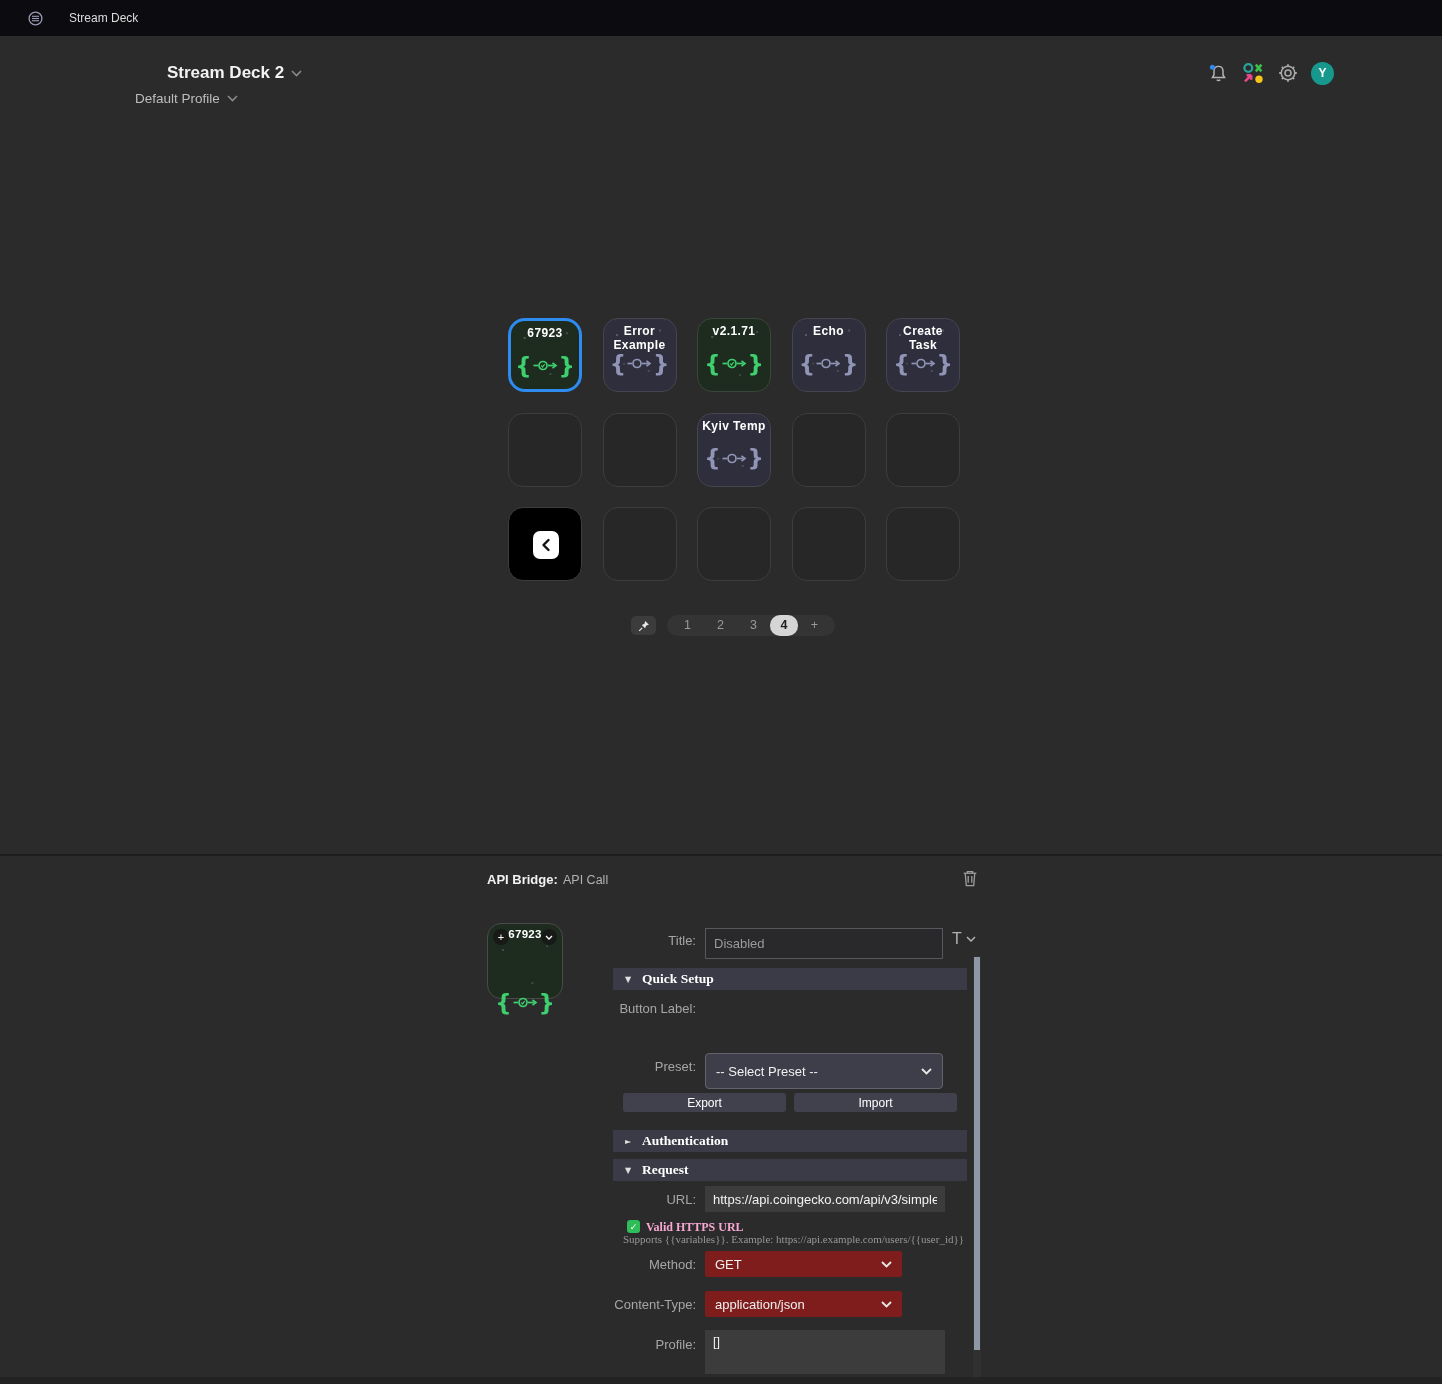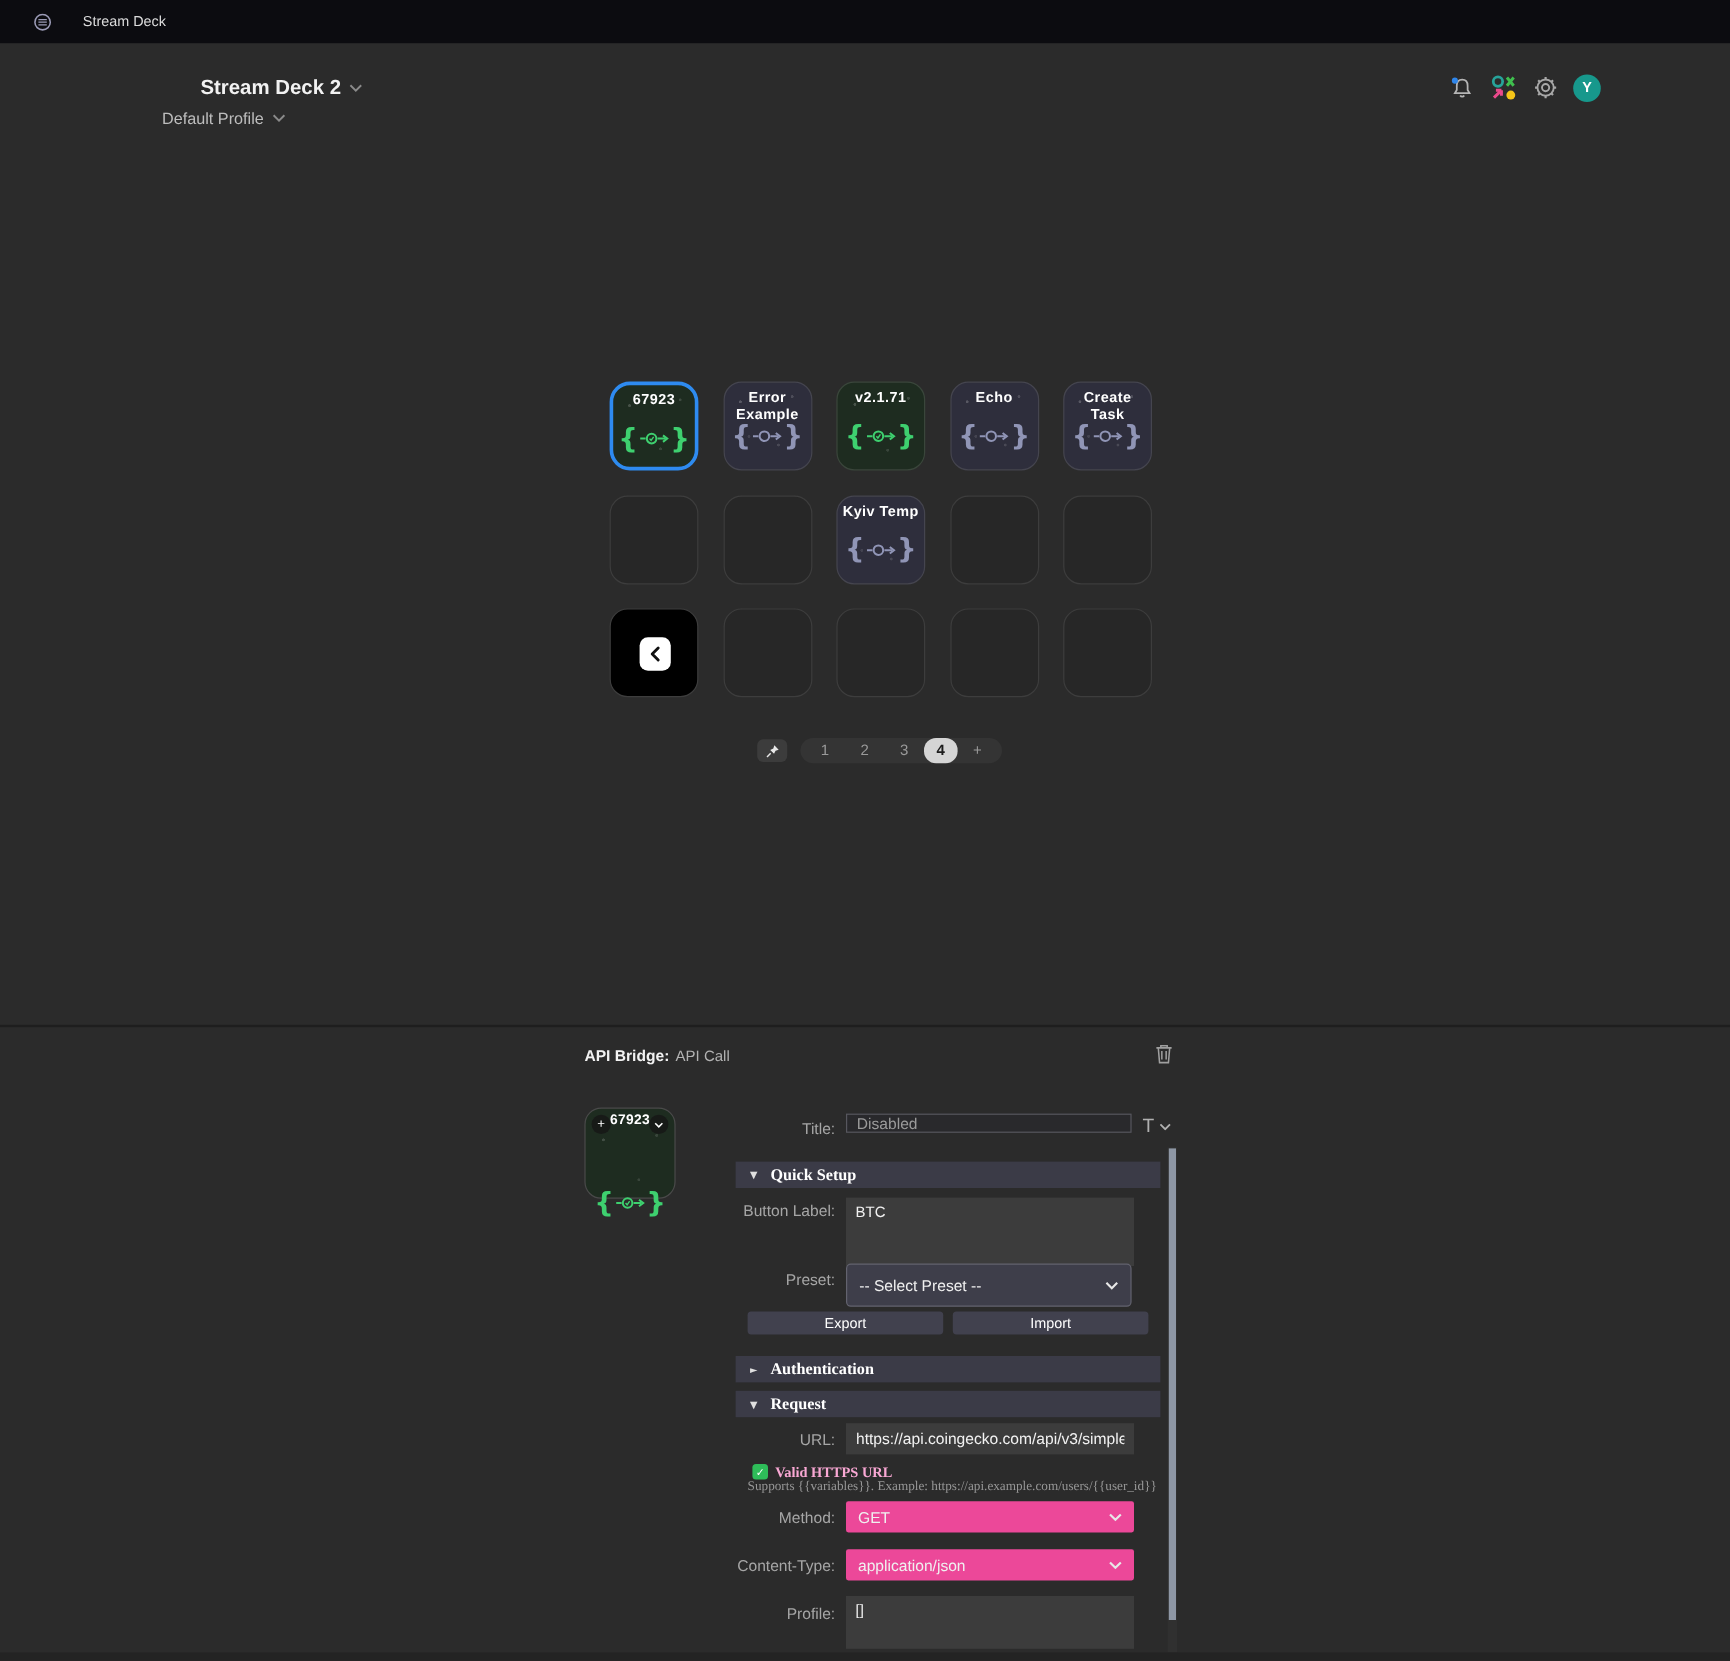--- a/index.html
+++ b/index.html
@@ -60,35 +60,35 @@
     background:#1e2c20;cursor:pointer;
     background-image:radial-gradient(circle at 20% 35%, rgba(255,255,255,.16) 0 1px, transparent 1.4px),
                      radial-gradient(circle at 80% 30%, rgba(255,255,255,.12) 0 1px, transparent 1.4px),
                      radial-gradient(circle at 60% 80%, rgba(255,255,255,.12) 0 1px, transparent 1.4px);}
   .pv-label{position:absolute;top:4px;left:0;right:0;text-align:center;font-size:11.5px;font-weight:bold;color:#fff;letter-spacing:.3px;}
   .pv-ov{position:absolute;width:16px;height:16px;border-radius:50%;background:rgba(22,22,22,.82);
          display:flex;align-items:center;justify-content:center;color:#fff;font-size:11px;line-height:1;cursor:pointer;}
   .pv-icon{position:absolute;top:34px;left:0;right:0;display:flex;align-items:center;justify-content:center;}
 
   .flabel{color:#a6a6a6;font-size:13px;text-align:right;width:98px;left:598px;}
-  .tinput{background:#29292c;border:1px solid #57575e;color:#d946ef;font-size:13px;padding:0 8px;height:16px;
+  .tinput{background:#29292c;border:1px solid #57575e;color:#d946ef;font-size:13px;padding:0 8px;height:31px;
           width:238px;font-family:inherit;outline:none;}
   .tinput::placeholder{color:#9a9a9a;}
   .tformat{color:#b0b0b0;font-size:16px;display:flex;align-items:center;gap:4px;cursor:pointer;}
 
   .sect{left:613px;width:354px;height:22px;background:#3b3b47;color:#fff;display:flex;align-items:center;cursor:pointer;}
   .sect .arr{width:14px;margin-left:12px;font-size:8px;font-family:"DejaVu Sans",sans-serif;color:#e0e0e0;}
   .sect .stxt{font-family:"Liberation Serif",serif;font-weight:bold;font-size:13.5px;margin-left:3px;}
 
   .tarea{background:#3c3c3c;border:none;color:#f0f0f0;font-size:12.5px;padding:5px 8px;width:240px;
          font-family:inherit;resize:none;outline:none;display:block;}
   .selbox{display:flex;align-items:center;justify-content:space-between;padding:0 10px;color:#f0f0f0;
           font-size:13px;cursor:pointer;}
   .preset{background:#3e3e4a;border:1px solid #63636f;border-radius:4px;width:238px;height:36px;}
-  .plainsel{background:#ec4899;width:240px;height:26px;border-radius:2px;}
+  .plainsel{background:#7f1d1d;width:197px;height:26px;border-radius:2px;}
 
   .pibtn{width:163px;height:19px;background:#41414e;border-radius:3px;color:#fff;font-size:12px;
          display:flex;align-items:center;justify-content:center;cursor:pointer;}
   .hint{font-family:"Liberation Serif",serif;color:#979797;font-size:11px;}
   .validchk{width:13px;height:13px;background:#2ebd59;border-radius:3px;display:flex;align-items:center;
             justify-content:center;color:#fff;font-size:9px;cursor:pointer;}
   .validtxt{font-family:"Liberation Serif",serif;font-weight:bold;font-size:12px;color:#f9a8d4;}
 
   .sb-track{top:956px;left:973px;width:8px;height:421px;background:#303030;}
   .sb-thumb{top:957px;left:974px;width:6px;height:393px;background:#8e97a5;cursor:pointer;}
@@ -318,21 +318,20 @@
         <path d="M1 1 L5 5 L9 1" fill="none" stroke="#b0b0b0" stroke-width="1.5"></path>
       </svg>
   </div>
 
   <div class="abs sect" style="top:968px;">
     <span class="arr">▼</span>
     <span class="stxt">Quick Setup</span>
   </div>
 
   <div class="abs flabel" style="top:1001px;">Button Label:</div>
-  <textarea class="abs tarea" style="top: 998px; left: 705px; height: 57px;">BTC</textarea>
 
   <div class="abs flabel" style="top:1059px;">Preset:</div>
   <div class="abs selbox preset" style="top:1053px;left:705px;">
     <span>-- Select Preset --</span>
     <svg width="11" height="7" viewBox="0 0 11 7">
         <path d="M1 1 L5.5 5.5 L10 1" fill="none" stroke="#e8e8e8" stroke-width="1.8"></path>
       </svg>
   </div>
 
   <div class="abs pibtn" style="top:1093px;left:623px;">Export</div>

